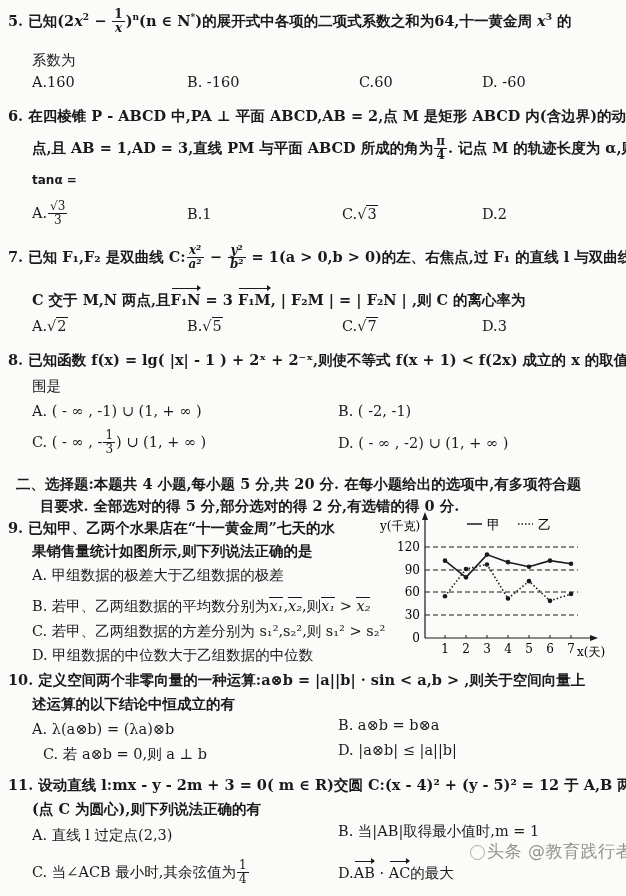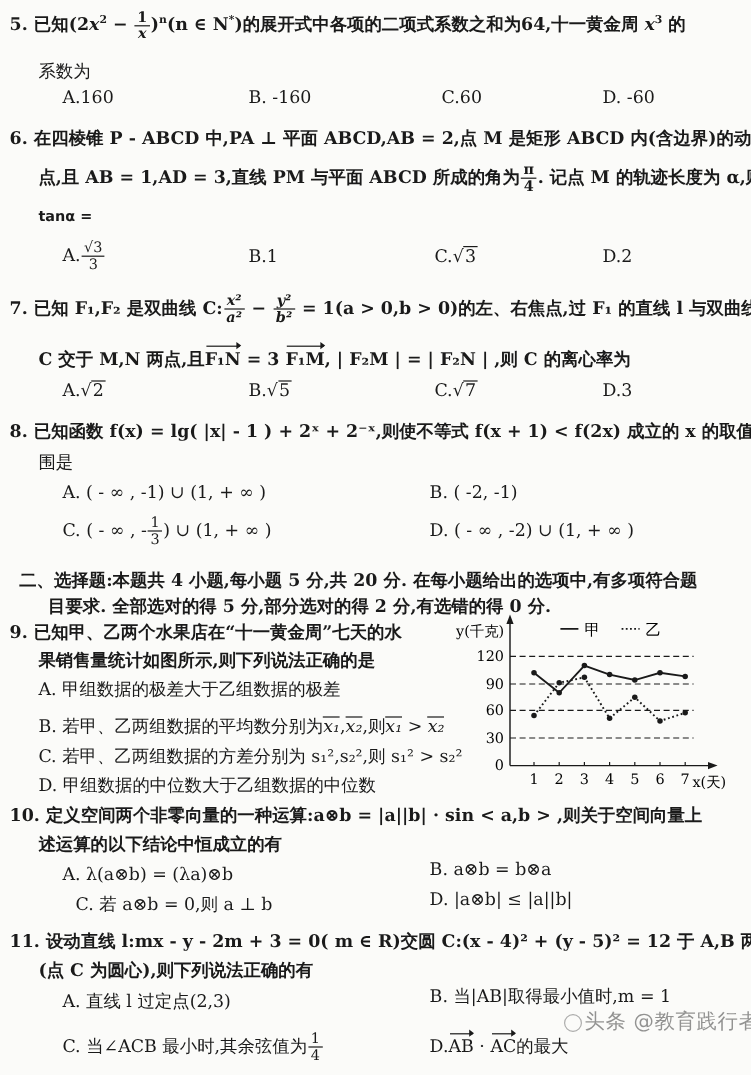--- a/index.html
+++ b/index.html
@@ -8,21 +8,21 @@
     background: #fbfbf9;
     color: #1a1a1a;
     font-family: "DejaVu Serif", "Liberation Serif", serif;
     font-size: 14.5px;
     position: relative;
   }
   .page { position: absolute; left: 0; top: 0; width: 626px; height: 896px; padding-left: 24px; }
   .line { position: absolute; white-space: nowrap; line-height: 20px; }
   .bold { font-weight: bold; }
   .opts { position: absolute; white-space: nowrap; line-height: 20px; }
-  .opt { position: absolute; white-space: nowrap; margin-left: 20px; }
+  .opt { position: absolute; white-space: nowrap; }
   i.m { font-style: italic; }
   .frac { display: inline-block; vertical-align: middle; text-align: center; font-size: 12px; line-height: 13px; margin: 0 1px; }
   .frac .num { display: block; border-bottom: 1px solid #1a1a1a; padding: 0 2px; }
   .frac .den { display: block; padding: 0 2px; }
   .sqrt { border-top: 1px solid #1a1a1a; padding: 0 1px; }
   sup, sub { font-size: 9px; line-height: 0; }
   .vec { position: relative; display: inline-block; }
   .vec::before { content: ""; position: absolute; left: 1px; right: 1px; top: -2px; border-top: 1px solid #1a1a1a; }
   .vec::after { content: ""; position: absolute; right: 0; top: -5px; border-left: 4px solid #1a1a1a; border-top: 3px solid transparent; border-bottom: 3px solid transparent; }
   .bar-over { border-top: 1px solid #1a1a1a; }
@@ -37,21 +37,21 @@
 
   <div class="line bold" style="left:8px; top:8px;">
     <span>5.</span>
     <span>已知(2</span><i class="m">x</i><sup>2</sup> −
     <span class="frac"><span class="num">1</span><span class="den"><i>x</i></span></span><span>)</span><sup>n</sup><span>(n ∈ N</span><sup>*</sup><span>)的展开式中各项的二项式系数之和为64,十一黄金周</span> <i class="m">x</i><sup>3</sup> <span>的</span>
   </div>
   <div class="line" style="left:32px; top:50px;">系数为</div>
   <div class="opts" style="left:32px; top:72px; width:590px;">
     <span class="opt" style="left:0;">A.160</span>
     <span class="opt" style="left:155px;">B. -160</span>
-    <span class="opt" style="left:316px;">C.60</span>
+    <span class="opt" style="left:327px;">C.60</span>
     <span class="opt" style="left:450px;">D.  -60</span>
   </div>
 
   <div class="line bold" style="left:8px; top:106px;">
     <span>6.</span> <span>在四棱锥 P - ABCD 中,PA ⊥ 平面 ABCD,AB = 2,点 M 是矩形 ABCD 内(含边界)的动</span>
   </div>
   <div class="line bold" style="left:32px; top:135px;">
     <span>点,且 AB = 1,AD = 3,直线 PM 与平面 ABCD 所成的角为</span><span class="frac"><span class="num">π</span><span class="den">4</span></span><span>. 记点 M 的轨迹长度为 α,则</span>
   </div>
   <div class="line bold" style="left:32px; top:170px; font-family:'DejaVu Sans',sans-serif; font-size:12px;">tanα =</div>

